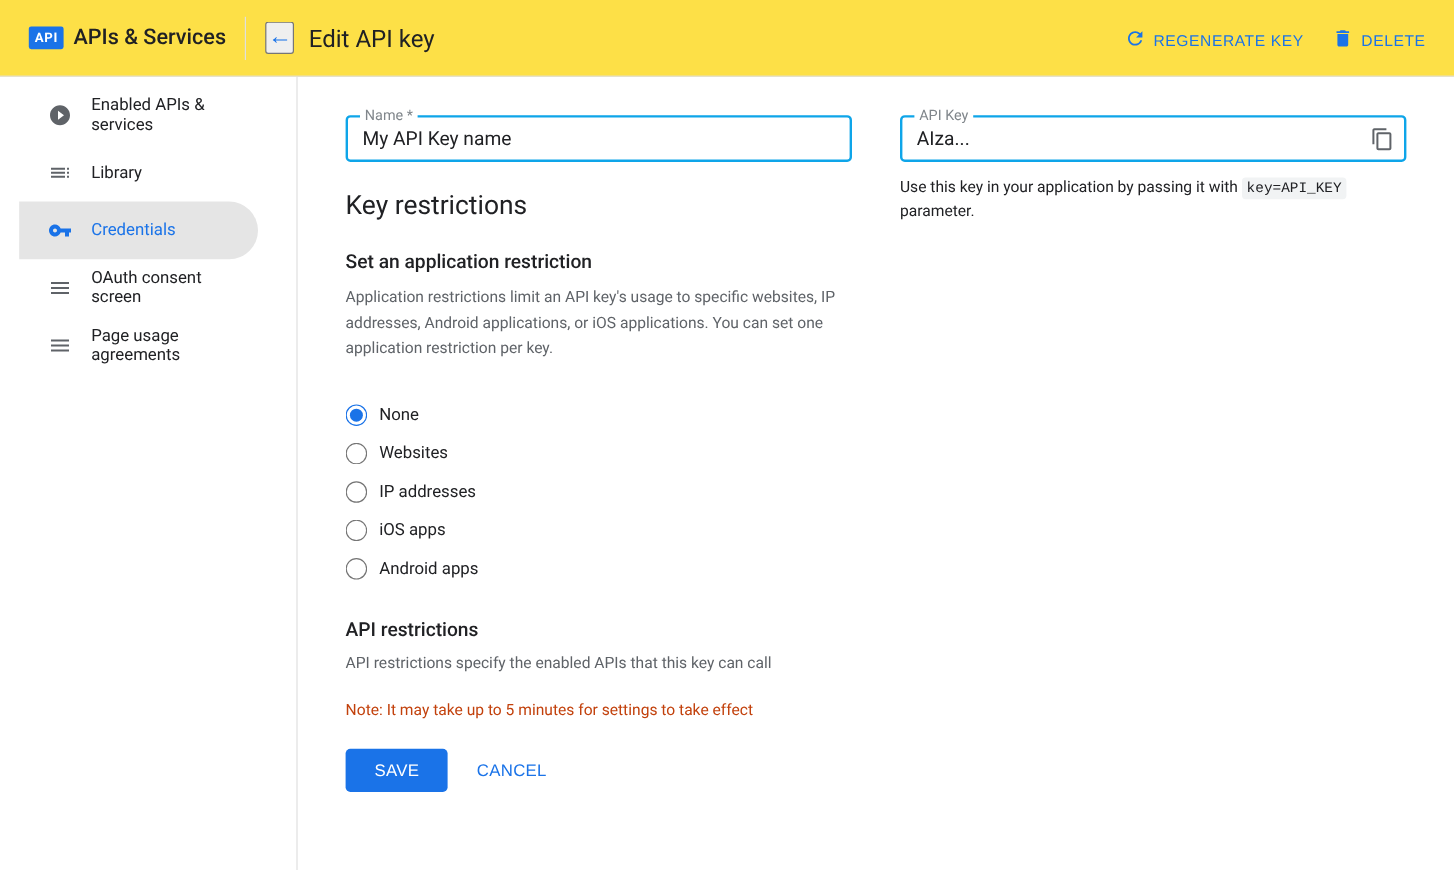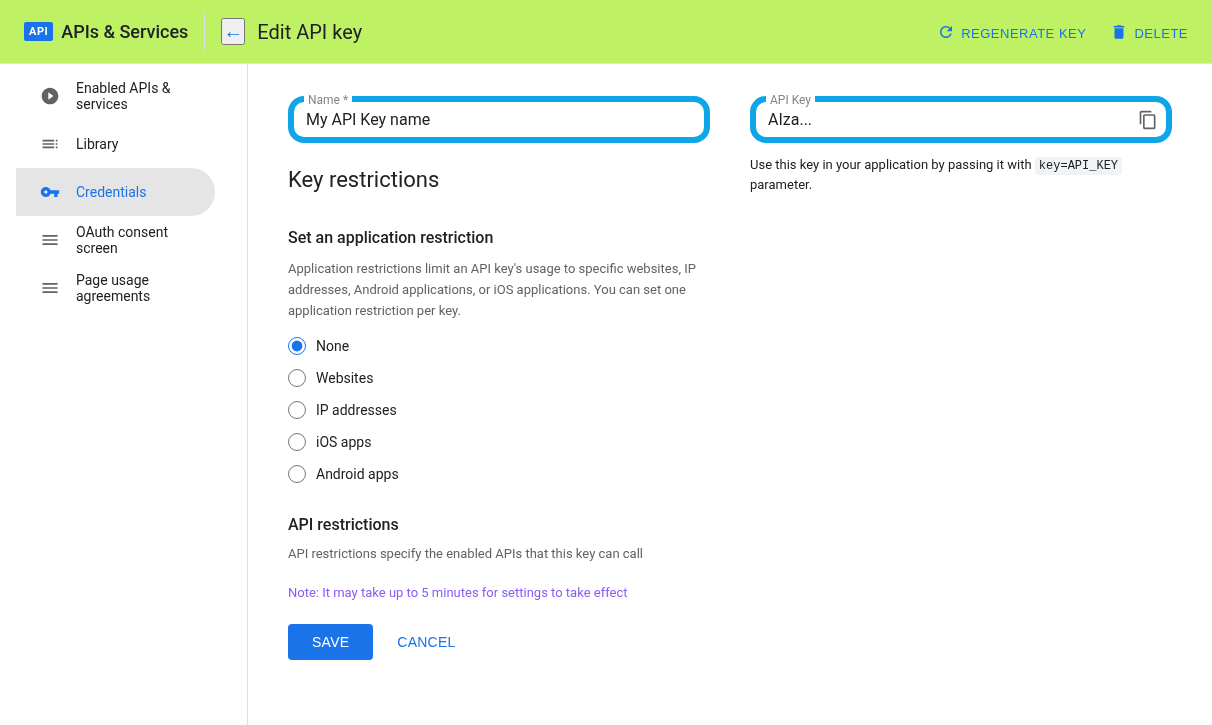--- a/index.html
+++ b/index.html
@@ -5,21 +5,21 @@
     * { box-sizing: border-box; margin: 0; padding: 0; }
     body { font-family: 'Google Sans', Roboto, Arial, sans-serif; font-size: 14px; color: #202124; background: #fff; display: flex; flex-direction: column; height: 725px; overflow: hidden; }
 
     
     .top-bar {
       display: flex;
       align-items: center;
       padding: 0 24px;
       height: 64px;
       border-bottom: 1px solid #e0e0e0;
-      background: #bef264;
+      background: #fde047;
       gap: 16px;
     }
     .top-bar-logo {
       display: flex;
       align-items: center;
       gap: 8px;
       font-size: 18px;
       font-weight: 500;
       color: #202124;
     }
@@ -133,22 +133,22 @@
     }
     .left-col {}
     .right-col {}
 
     
     .field-group {
       margin-bottom: 24px;
     }
     .outlined-field {
       position: relative;
-      border: 6px solid #0ea5e9;
-      border-radius: 16px;
+      border: 2px solid #0ea5e9;
+      border-radius: 4px;
       padding: 8px 12px 8px 12px;
       max-width: 430px;
     }
     .field-label {
       position: absolute;
       top: -9px;
       left: 10px;
       background: #fff;
       padding: 0 4px;
       font-size: 12px;
@@ -191,33 +191,33 @@
       padding: 2px 4px;
       border-radius: 3px;
       font-size: 12px;
     }
 
     
     .section-title {
       font-size: 22px;
       font-weight: 400;
       color: #202124;
-      margin-bottom: 36px;
+      margin-bottom: 24px;
     }
     .subsection-title {
       font-size: 16px;
       font-weight: 500;
       color: #202124;
       margin-bottom: 12px;
     }
     .subsection-desc {
       font-size: 13px;
       color: #5f6368;
       line-height: 1.6;
-      margin-bottom: 16px;
+      margin-bottom: 36px;
     }
 
     
     .radio-group { display: flex; flex-direction: column; gap: 14px; margin-bottom: 32px; }
     .radio-option {
       display: flex;
       align-items: center;
       gap: 10px;
       cursor: pointer;
       font-size: 14px;
@@ -242,21 +242,21 @@
     .restrict-hint {
       font-size: 12px;
       color: #5f6368;
       margin-left: 28px;
       margin-top: 2px;
     }
 
     
     .note-text {
       font-size: 13px;
-      color: #8b5cf6;
+      color: #c2410c;
       margin-top: 24px;
       margin-bottom: 24px;
     }
 
     
     .btn-row {
       display: flex;
       align-items: center;
       gap: 16px;
     }

